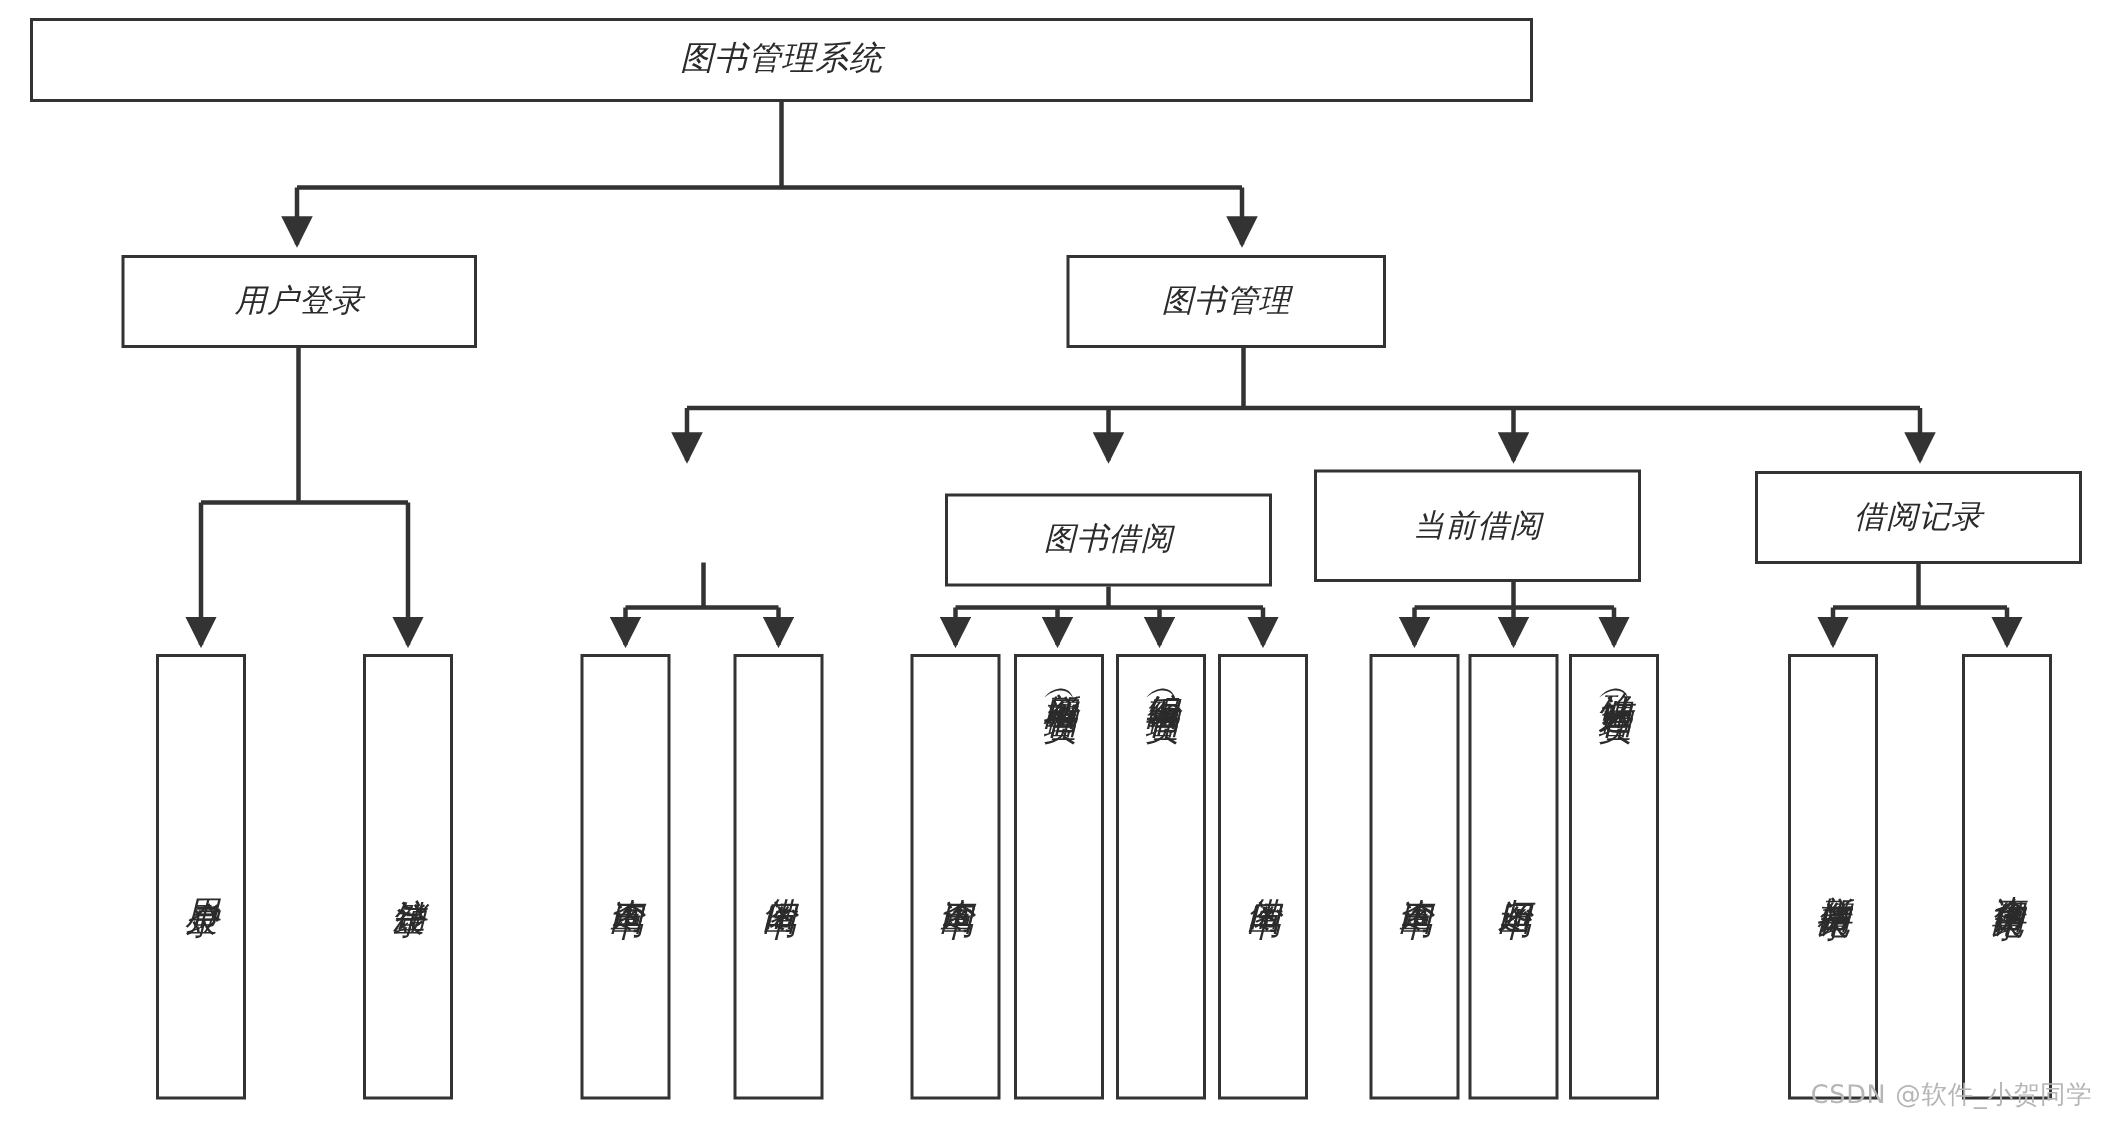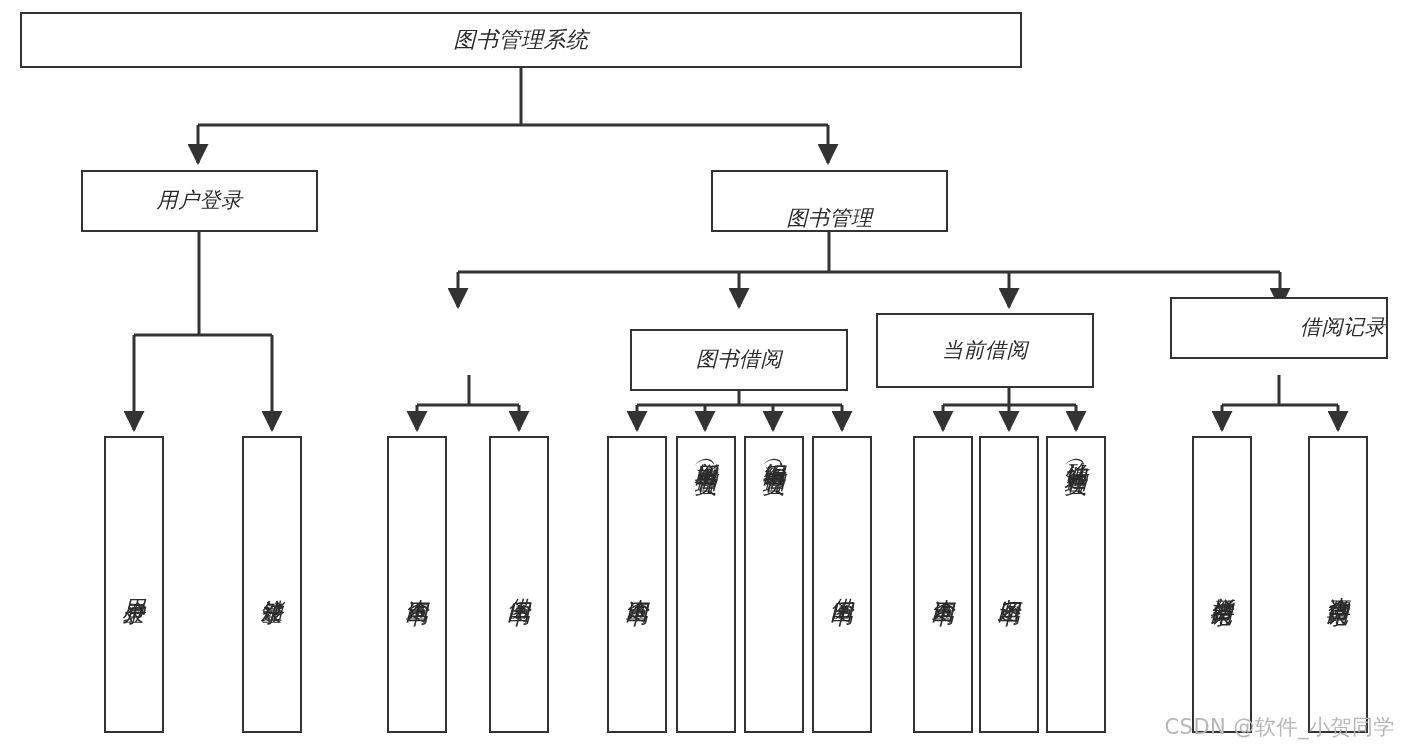--- a/index.html
+++ b/index.html
@@ -62,21 +62,21 @@
     white-space: nowrap;
   }
   .node.leaf.centered {
     align-items: center;
     padding-top: 0;
   }
   .watermark {
     position: absolute;
     right: 10px;
     bottom: 6px;
-    font-size: 21px;
+    font-size: 17px;
     color: #b6b6b6;
     z-index: 5;
     white-space: nowrap;
     letter-spacing: 0.5px;
   }
 </style>
 </head>
 <body>
 
 <div id="stage">
@@ -131,31 +131,31 @@
     </g>
   </svg>
 
   <div class="node root horizontal" style="left:20px; top:12px; width:1002px; height:56px;">
     <span class="node-label">图书管理系统</span>
   </div>
 
   <div class="node horizontal" style="left:81px; top:170px; width:237px; height:62px;">
     <span class="node-label">用户登录</span>
   </div>
-  <div class="node horizontal" style="left:711px; top:170px; width:237px; height:62px;align-items:flex-end;">
+  <div class="node horizontal" style="left:711px; top:170px; width:213px; height:62px;">
     <span class="node-label">图书管理</span>
   </div>
 
   <div class="node horizontal" style="left:630px; top:329px; width:218px; height:62px;">
     <span class="node-label">图书借阅</span>
   </div>
   <div class="node horizontal" style="left:876px; top:313px; width:218px; height:75px;">
     <span class="node-label">当前借阅</span>
   </div>
-  <div class="node horizontal" style="left:1170px; top:297px; width:218px; height:62px;justify-content:flex-end;">
+  <div class="node horizontal" style="left:1170px; top:314px; width:218px; height:62px;">
     <span class="node-label">借阅记录</span>
   </div>
 
   <div class="node leaf centered" style="left:104px; top:436px; width:60px; height:297px;">
     <span class="node-label">用户登录</span>
   </div>
   <div class="node leaf centered" style="left:242px; top:436px; width:60px; height:297px;">
     <span class="node-label">注销登录</span>
   </div>
 

